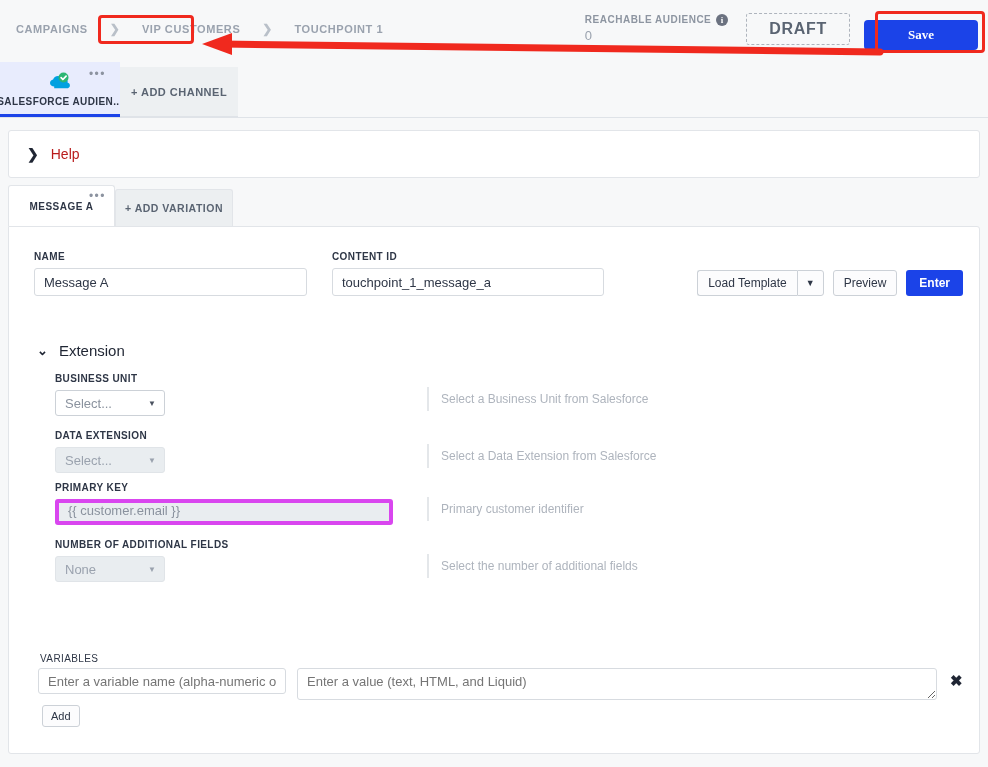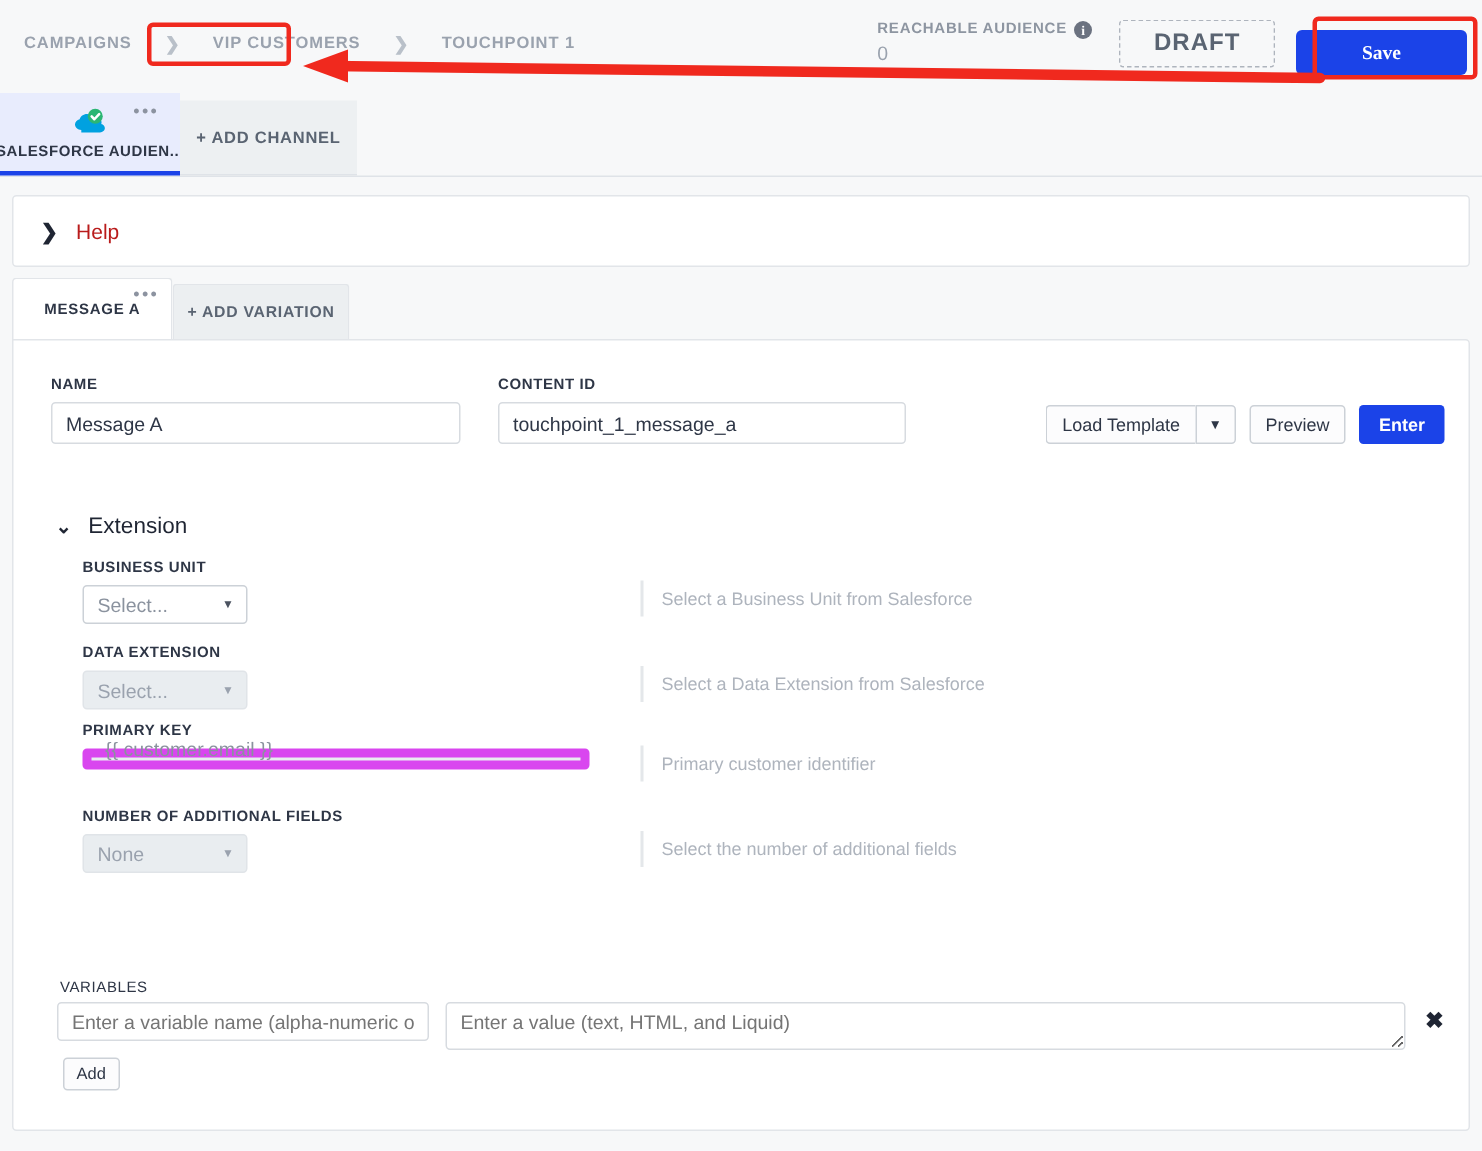--- a/index.html
+++ b/index.html
@@ -167,23 +167,23 @@
     display: flex; align-items: center; padding: 0 9px;
     font-size: 13px; color: #8a929e; cursor: pointer;
   }
   .select-box.disabled { background: #e9edf0; border-color: #e0e4e8; color: #9aa2ae; }
   .select-caret {
     position: absolute; right: 8px; top: 50%; transform: translateY(-50%);
     font-size: 8px; color: #4b5260;
   }
   .select-box.disabled .select-caret { color: #9aa2ae; }
   .pk-input {
-    width: 338px; height: 14px; background: #e9edf0; border: 6px solid #d946ef;
+    width: 338px; height: 26px; background: #e9edf0; border: 4px solid #d946ef;
     border-radius: 3px; padding: 0 9px; font-size: 13px; color: #8a929e;
-    display: flex; align-items: flex-end; font-family: "Liberation Sans", sans-serif;
+    display: flex; align-items: flex-start; font-family: "Liberation Sans", sans-serif;
   }
 
   .hint {
     position: absolute; left: 418px; font-size: 12px; color: #aeb4bd;
     border-left: 2px solid #e4e7ea; padding-left: 12px; height: 24px;
     display: flex; align-items: center;
   }
 
   .vars-label {
     position: absolute; left: 31px; top: 426px;

